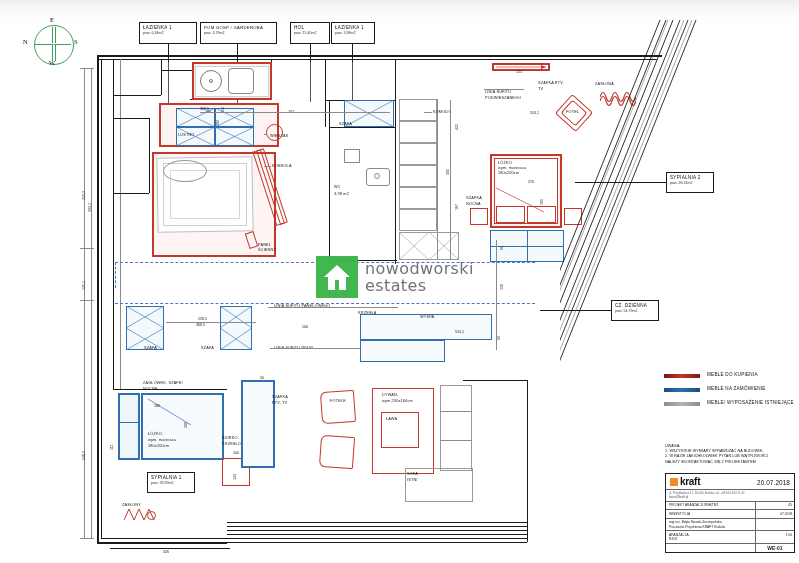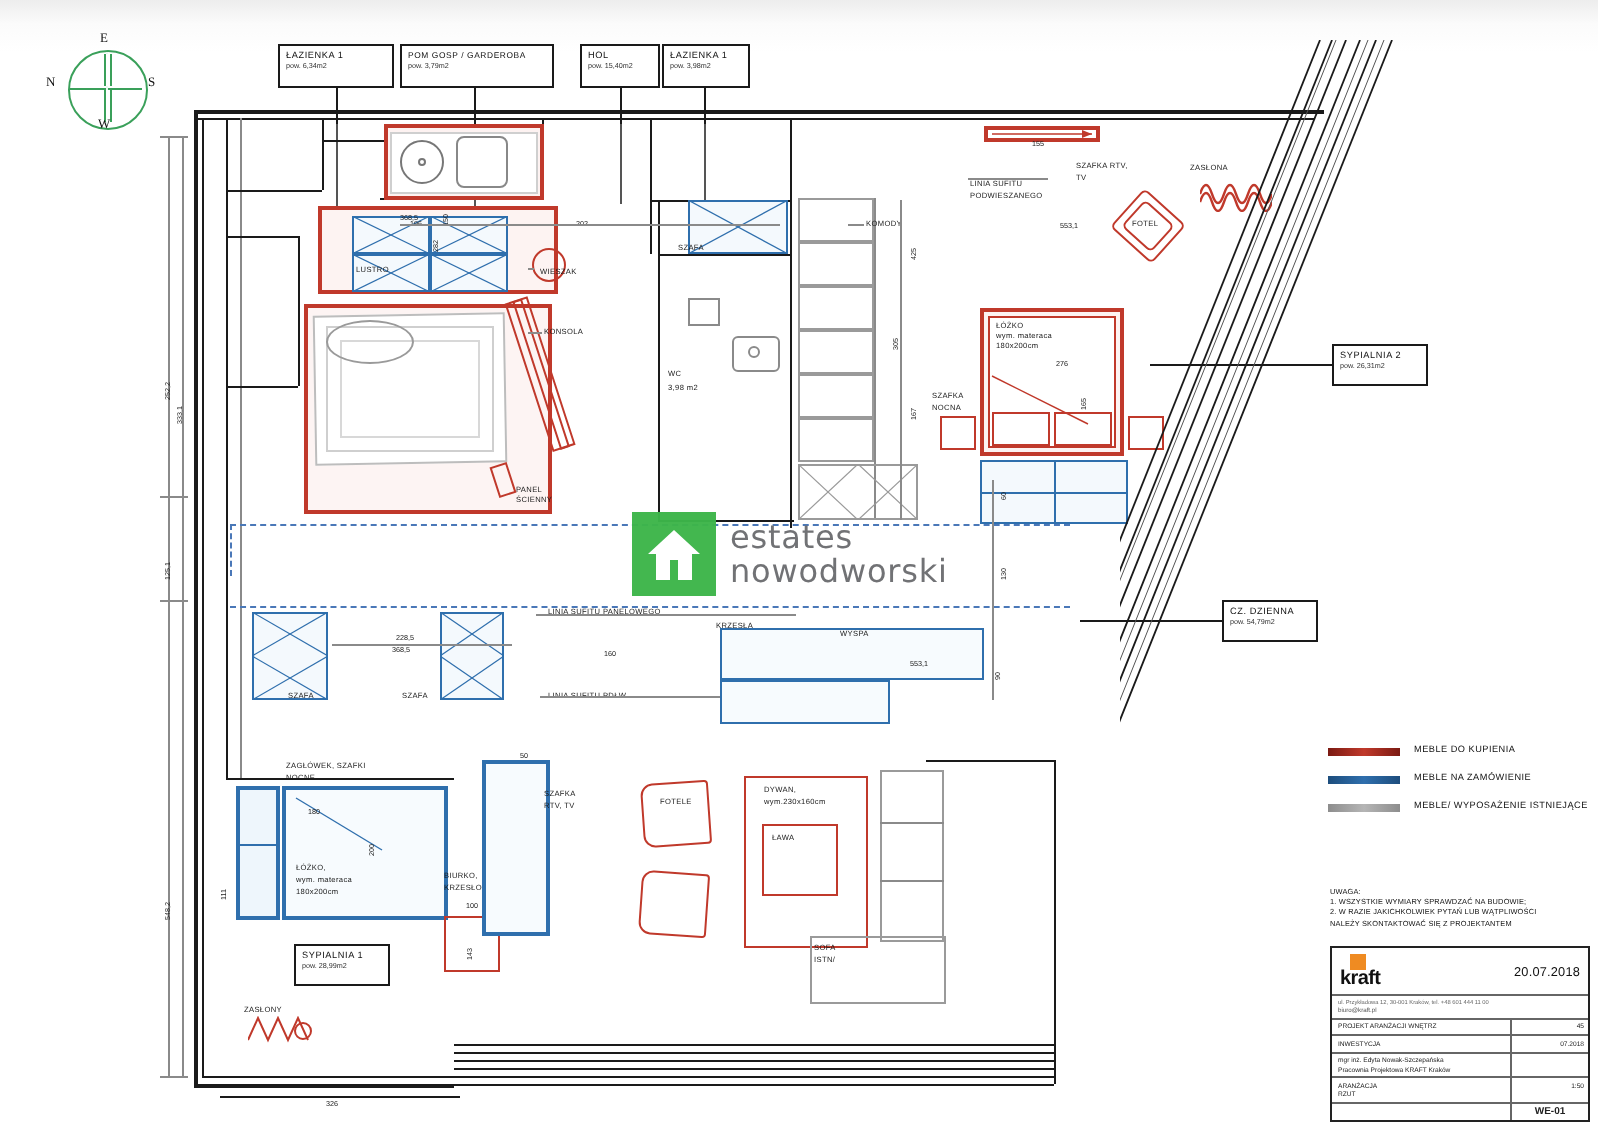--- a/index.html
+++ b/index.html
@@ -40,21 +40,21 @@
   
   #legend{position:absolute;left:664px;top:372px;width:132px;}
   .lgrow{display:flex;align-items:flex-start;margin-bottom:8px;}
   .swatch{width:36px;height:4px;margin-top:2px;margin-right:7px;flex:0 0 auto;}
   .lgtxt{font-size:4.6px;line-height:6px;color:#111;letter-spacing:.25px;}
   
   #notes{position:absolute;left:665px;top:444px;width:130px;}
   #notes div{font-size:3.7px;line-height:5.2px;color:#111;letter-spacing:.1px;}
   #tblock{position:absolute;left:665px;top:473px;width:130px;border:1px solid #222;box-sizing:border-box;background:#fff;}
   #tb-head{display:flex;align-items:center;justify-content:space-between;padding:3px 4px 2px 4px;}
-  .kraft{display:flex;align-items:center;flex-direction:column;}
+  .kraft{display:flex;align-items:center;}
   .kmark{width:8px;height:8px;background:#ef8b22;margin-right:2px;}
   .kname{font-size:10px;font-weight:bold;color:#111;letter-spacing:-.3px;line-height:10px;}
   .kdate{font-size:6.4px;color:#111;letter-spacing:.1px;}
   .tbrow{display:flex;border-top:1px solid #666;}
   .tbl{flex:1;padding:1.5px 3px;font-size:3.3px;line-height:4.4px;color:#222;}
   .tbr{width:34px;border-left:1px solid #666;padding:1.5px 2px;font-size:3.3px;line-height:4.4px;color:#222;text-align:right;}
   .tbr.big{font-size:5px;font-weight:bold;text-align:center;}
   .tbsub{font-size:3.1px;color:#555;}
   
   #wm{position:absolute;left:316px;top:256px;display:flex;align-items:center;opacity:.97;}
@@ -429,22 +429,22 @@
   <div class="vl fine" style="left:450px;top:100px;height:160px;"></div>
   <div class="vl fine" style="left:496px;top:240px;height:110px;"></div>
 
   <div id="wm">
     <div class="house">
       <svg width="42" height="42" viewBox="0 0 42 42">
         <path d="M21 9 L34 21 L30 21 L30 34 L23 34 L23 24 L19 24 L19 34 L12 34 L12 21 L8 21 Z" fill="#ffffff"></path>
       </svg>
     </div>
     <div class="wt">
+      <div>nowodworski</div>
       <div>estates</div>
-      <div>nowodworski</div>
     </div>
   </div>
 
   <div id="legend">
     <div class="lgrow">
       <div class="swatch" style="background:linear-gradient(90deg,#7b1a12,#c0392b,#7b1a12);"></div>
       <div class="lgtxt">MEBLE DO KUPIENIA</div>
     </div>
     <div class="lgrow">
       <div class="swatch" style="background:linear-gradient(90deg,#1d4d7d,#2f6fad,#1d4d7d);"></div>

